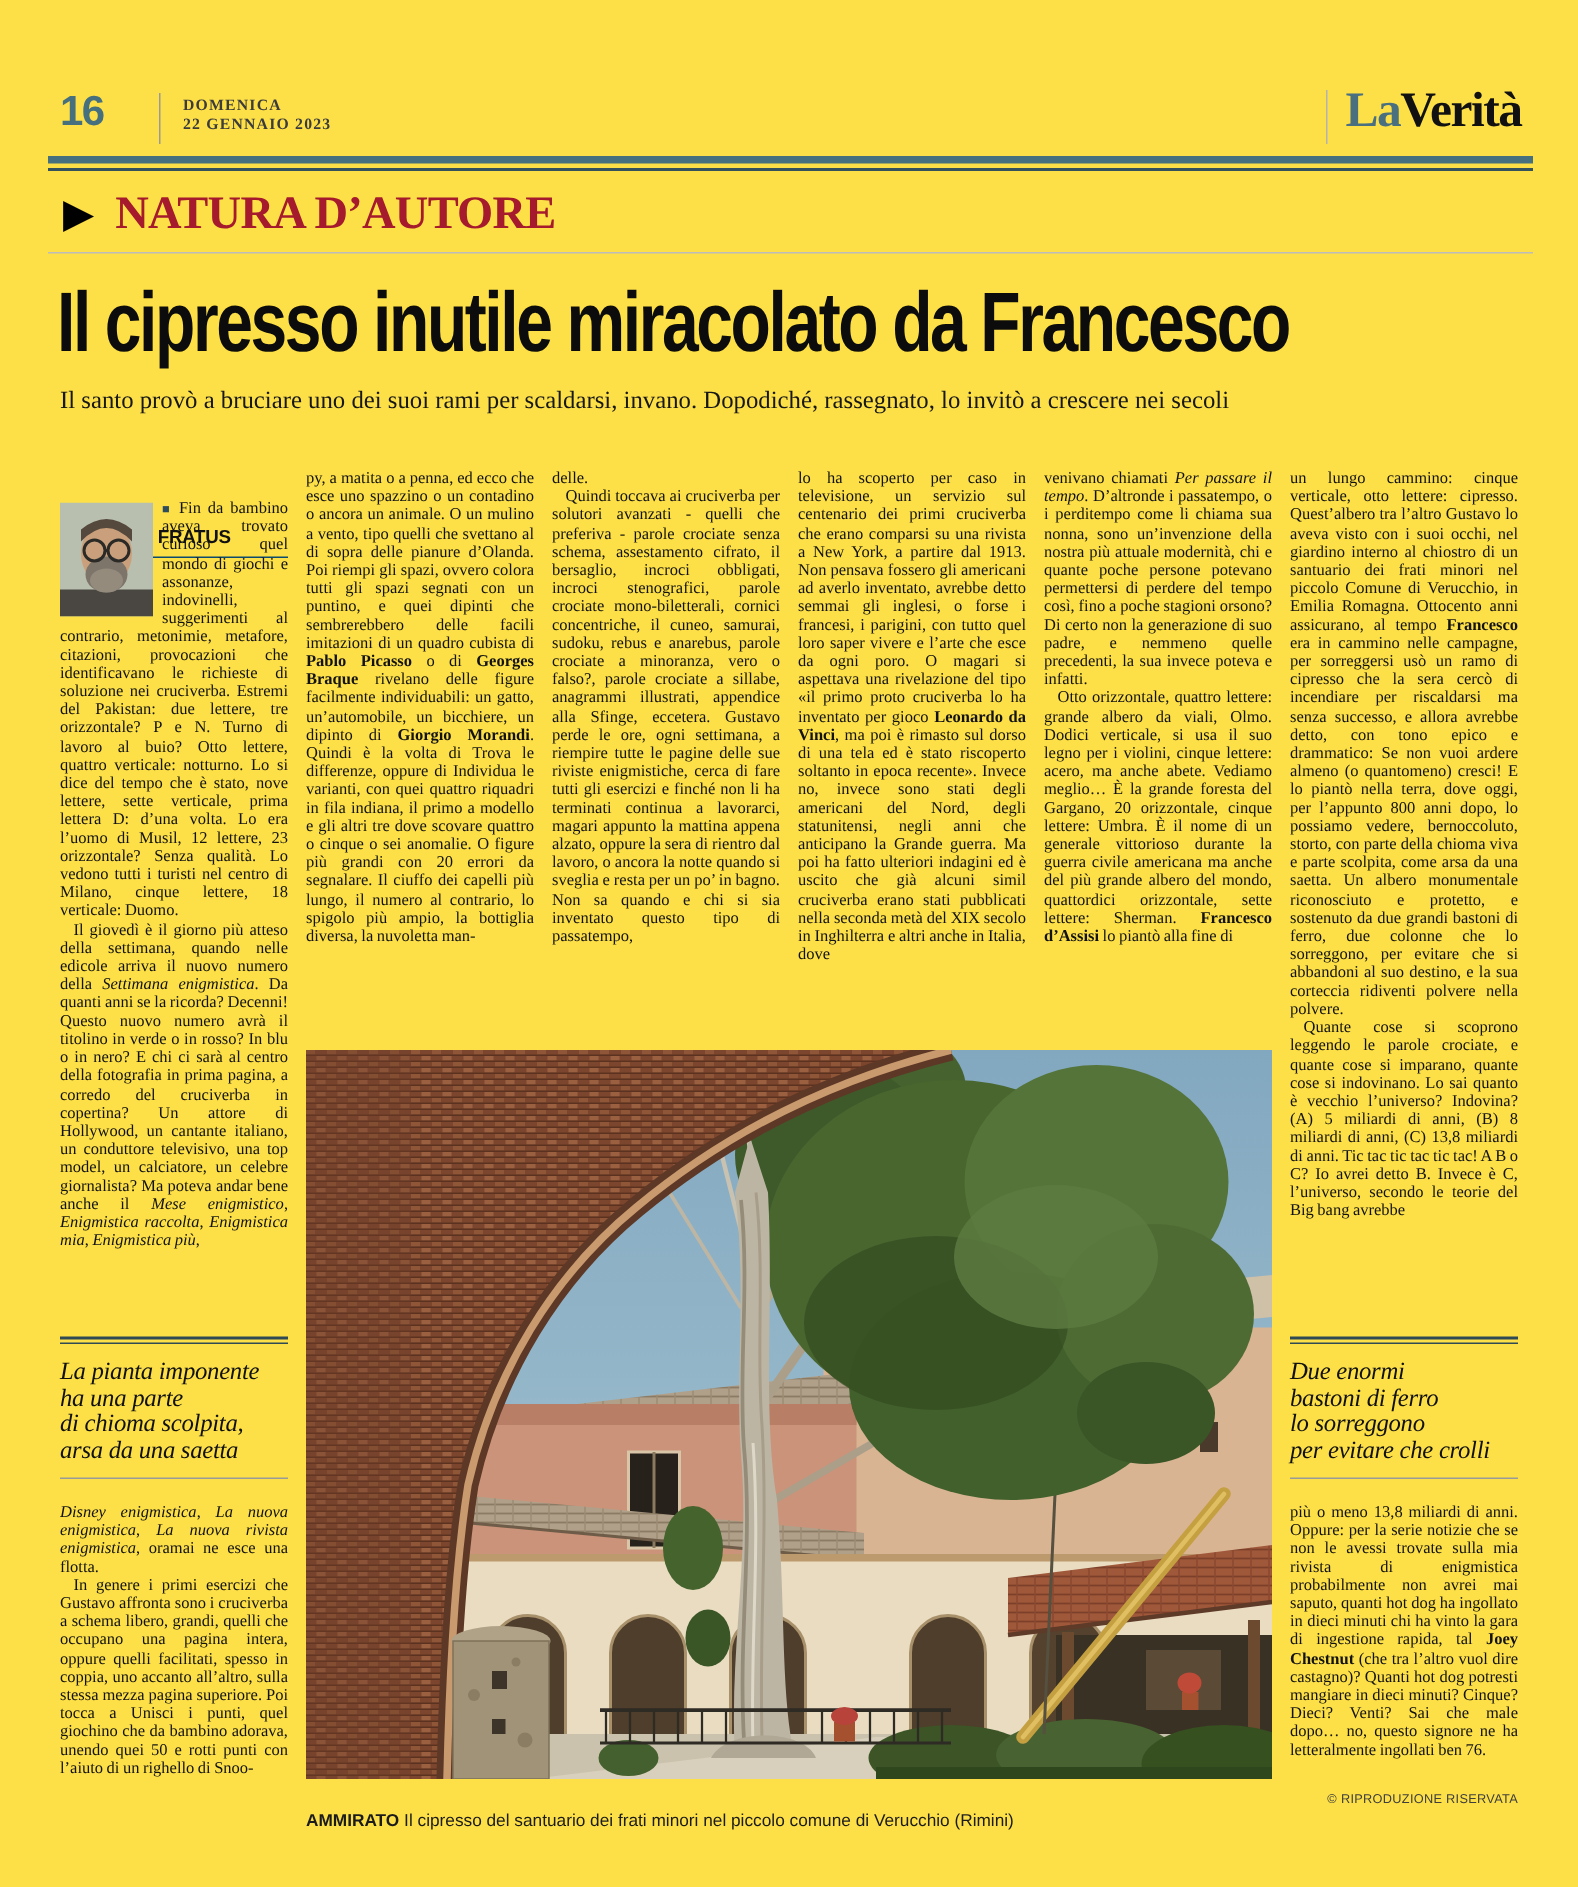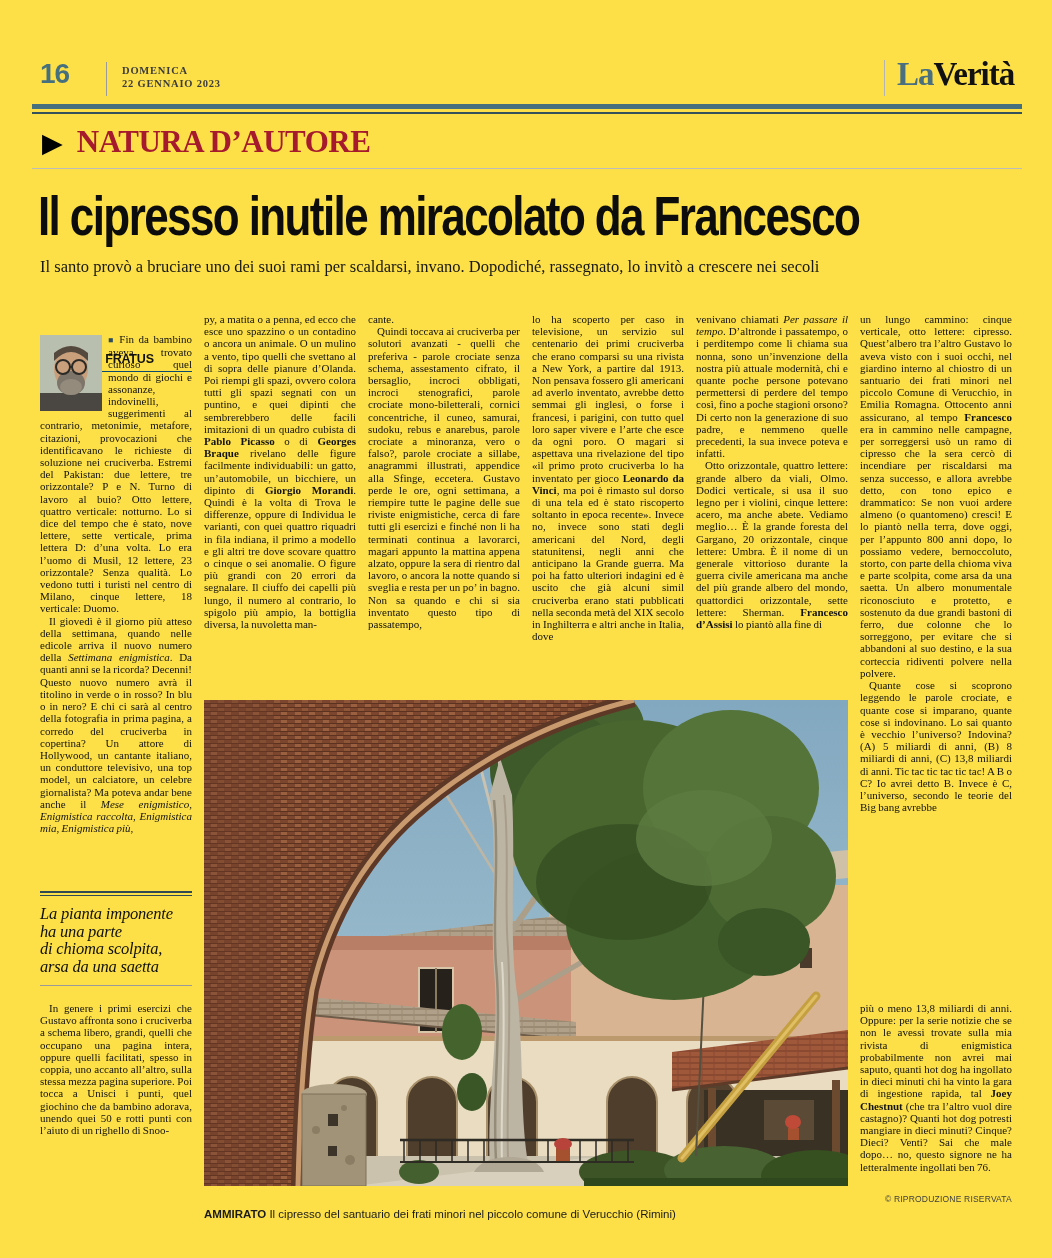--- a/index.html
+++ b/index.html
@@ -126,43 +126,53 @@
     <div class="pq-rule-top1"></div>
     <div class="pq-rule-top2"></div>
     <div class="pq-text">La pianta imponente
 ha una parte
 di chioma scolpita,
 arsa da una saetta</div>
     <div class="pq-rule-bot"></div>
   </div>
 
   <div class="abs colbox c1b">
+    <p class="ni"><span class="i">Disney enigmistica</span><span>, </span><span class="i">La nuova enigmistica</span><span>, </span><span class="i">La nuova rivista enigmistica</span><span>, oramai ne esce una flotta.</span></p>
     <p><span>In genere i primi esercizi che Gustavo affronta sono i cruciverba a schema libero, grandi, quelli che occupano una pagina intera, oppure quelli facilitati, spesso in coppia, uno accanto all’altro, sulla stessa mezza pagina superiore. Poi tocca a Unisci i punti, quel giochino che da bambino adorava, unendo quei 50 e rotti punti con l’aiuto di un righello di Snoo-</span></p>
   </div>
 
   <div class="abs colbox c2">
     <p class="ni"><span>py, a matita o a penna, ed ecco che esce uno spazzino o un contadino o ancora un animale. O un mulino a vento, tipo quelli che svettano al di sopra delle pianure d’Olanda. Poi riempi gli spazi, ovvero colora tutti gli spazi segnati con un puntino, e quei dipinti che sembrerebbero delle facili imitazioni di un quadro cubista di </span><span class="b">Pablo Picasso</span><span> o di </span><span class="b">Georges Braque</span><span> rivelano delle figure facilmente individuabili: un gatto, un’automobile, un bicchiere, un dipinto di </span><span class="b">Giorgio Morandi</span><span>. Quindi è la volta di Trova le differenze, oppure di Individua le varianti, con quei quattro riquadri in fila indiana, il primo a modello e gli altri tre dove scovare quattro o cinque o sei anomalie. O figure più grandi con 20 errori da segnalare. Il ciuffo dei capelli più lungo, il numero al contrario, lo spigolo più ampio, la bottiglia diversa, la nuvoletta man-</span></p>
   </div>
   <div class="abs colbox c3">
-    <p class="ni"><span>cante.</span></p>
+    <p class="ni"><span>delle.</span></p>
     <p><span>Quindi toccava ai cruciverba per solutori avanzati - quelli che preferiva - parole crociate senza schema, assestamento cifrato, il bersaglio, incroci obbligati, incroci stenografici, parole crociate mono-biletterali, cornici concentriche, il cuneo, samurai, sudoku, rebus e anarebus, parole crociate a minoranza, vero o falso?, parole crociate a sillabe, anagrammi illustrati, appendice alla Sfinge, eccetera. Gustavo perde le ore, ogni settimana, a riempire tutte le pagine delle sue riviste enigmistiche, cerca di fare tutti gli esercizi e finché non li ha terminati continua a lavorarci, magari appunto la mattina appena alzato, oppure la sera di rientro dal lavoro, o ancora la notte quando si sveglia e resta per un po’ in bagno. Non sa quando e chi si sia inventato questo tipo di passatempo,</span></p>
   </div>
   <div class="abs colbox c4">
     <p class="ni"><span>lo ha scoperto per caso in televisione, un servizio sul centenario dei primi cruciverba che erano comparsi su una rivista a New York, a partire dal 1913. Non pensava fossero gli americani ad averlo inventato, avrebbe detto semmai gli inglesi, o forse i francesi, i parigini, con tutto quel loro saper vivere e l’arte che esce da ogni poro. O magari si aspettava una rivelazione del tipo «il primo proto cruciverba lo ha inventato per gioco </span><span class="b">Leonardo da Vinci</span><span>, ma poi è rimasto sul dorso di una tela ed è stato riscoperto soltanto in epoca recente». Invece no, invece sono stati degli americani del Nord, degli statunitensi, negli anni che anticipano la Grande guerra. Ma poi ha fatto ulteriori indagini ed è uscito che già alcuni simil cruciverba erano stati pubblicati nella seconda metà del XIX secolo in Inghilterra e altri anche in Italia, dove</span></p>
   </div>
   <div class="abs colbox c5">
     <p class="ni"><span>venivano chiamati </span><span class="i">Per passare il tempo</span><span>. D’altronde i passatempo, o i perditempo come li chiama sua nonna, sono un’invenzione della nostra più attuale modernità, chi e quante poche persone potevano permettersi di perdere del tempo così, fino a poche stagioni orsono? Di certo non la generazione di suo padre, e nemmeno quelle precedenti, la sua invece poteva e infatti.</span></p>
     <p><span>Otto orizzontale, quattro lettere: grande albero da viali, Olmo. Dodici verticale, si usa il suo legno per i violini, cinque lettere: acero, ma anche abete. Vediamo meglio… È la grande foresta del Gargano, 20 orizzontale, cinque lettere: Umbra. È il nome di un generale vittorioso durante la guerra civile americana ma anche del più grande albero del mondo, quattordici orizzontale, sette lettere: Sherman. </span><span class="b">Francesco d’Assisi</span><span> lo piantò alla fine di</span></p>
   </div>
 
   <div class="abs colbox c6a">
     <p class="ni"><span>un lungo cammino: cinque verticale, otto lettere: cipresso. Quest’albero tra l’altro Gustavo lo aveva visto con i suoi occhi, nel giardino interno al chiostro di un santuario dei frati minori nel piccolo Comune di Verucchio, in Emilia Romagna. Ottocento anni assicurano, al tempo </span><span class="b">Francesco</span><span> era in cammino nelle campagne, per sorreggersi usò un ramo di cipresso che la sera cercò di incendiare per riscaldarsi ma senza successo, e allora avrebbe detto, con tono epico e drammatico: Se non vuoi ardere almeno (o quantomeno) cresci! E lo piantò nella terra, dove oggi, per l’appunto 800 anni dopo, lo possiamo vedere, bernoccoluto, storto, con parte della chioma viva e parte scolpita, come arsa da una saetta. Un albero monumentale riconosciuto e protetto, e sostenuto da due grandi bastoni di ferro, due colonne che lo sorreggono, per evitare che si abbandoni al suo destino, e la sua corteccia ridiventi polvere nella polvere.</span></p>
     <p><span>Quante cose si scoprono leggendo le parole crociate, e quante cose si imparano, quante cose si indovinano. Lo sai quanto è vecchio l’universo? Indovina? (A) 5 miliardi di anni, (B) 8 miliardi di anni, (C) 13,8 miliardi di anni. Tic tac tic tac tic tac! A B o C? Io avrei detto B. Invece è C, l’universo, secondo le teorie del Big bang avrebbe</span></p>
   </div>
 
+  <div class="abs pq pq2">
+    <div class="pq-rule-top1"></div>
+    <div class="pq-rule-top2"></div>
+    <div class="pq-text">Due enormi
+bastoni di ferro
+lo sorreggono
+per evitare che crolli</div>
+    <div class="pq-rule-bot"></div>
+  </div>
 
   <div class="abs colbox c6b">
     <p class="ni"><span>più o meno 13,8 miliardi di anni. Oppure: per la serie notizie che se non le avessi trovate sulla mia rivista di enigmistica probabilmente non avrei mai saputo, quanti hot dog ha ingollato in dieci minuti chi ha vinto la gara di ingestione rapida, tal </span><span class="b">Joey Chestnut</span><span> (che tra l’altro vuol dire castagno)? Quanti hot dog potresti mangiare in dieci minuti? Cinque? Dieci? Venti? Sai che male dopo… no, questo signore ne ha letteralmente ingollati ben 76.</span></p>
   </div>
 
   <div class="abs copyright">© RIPRODUZIONE RISERVATA</div>
 
   <div class="abs photo" role="img" aria-label="cloister courtyard with monumental cypress">
     <svg viewBox="0 0 644 486" preserveAspectRatio="none" xmlns="http://www.w3.org/2000/svg">
       <defs>

